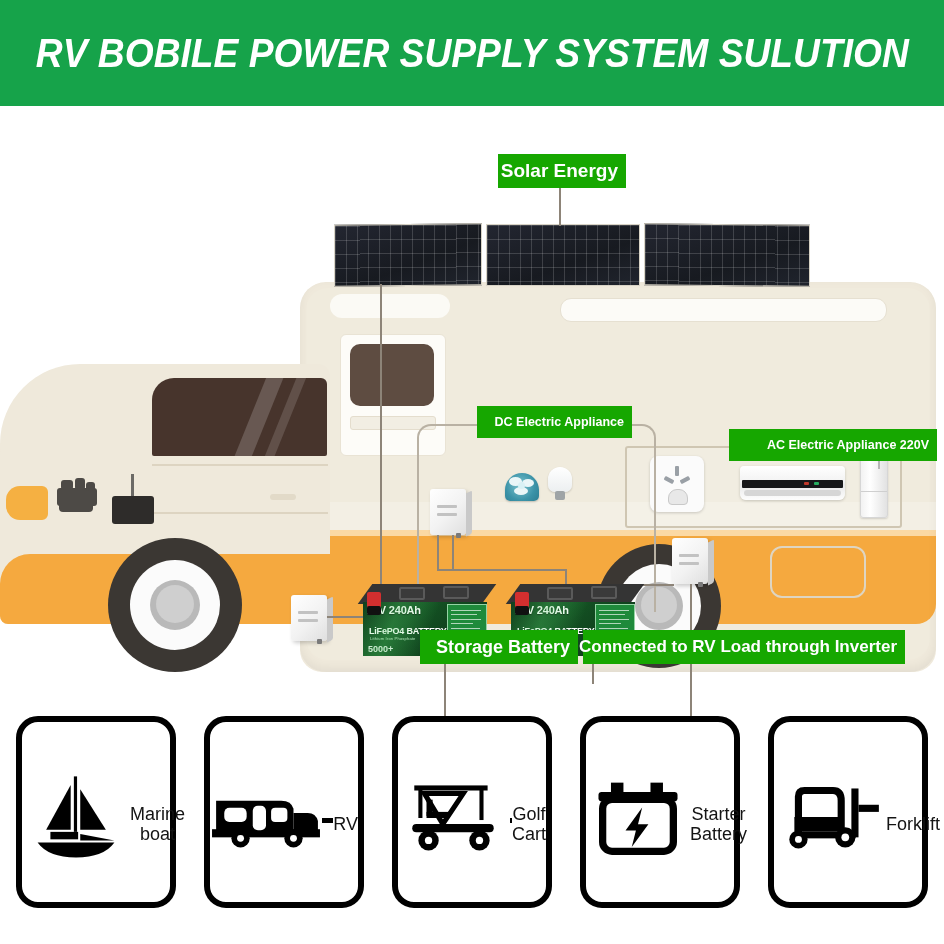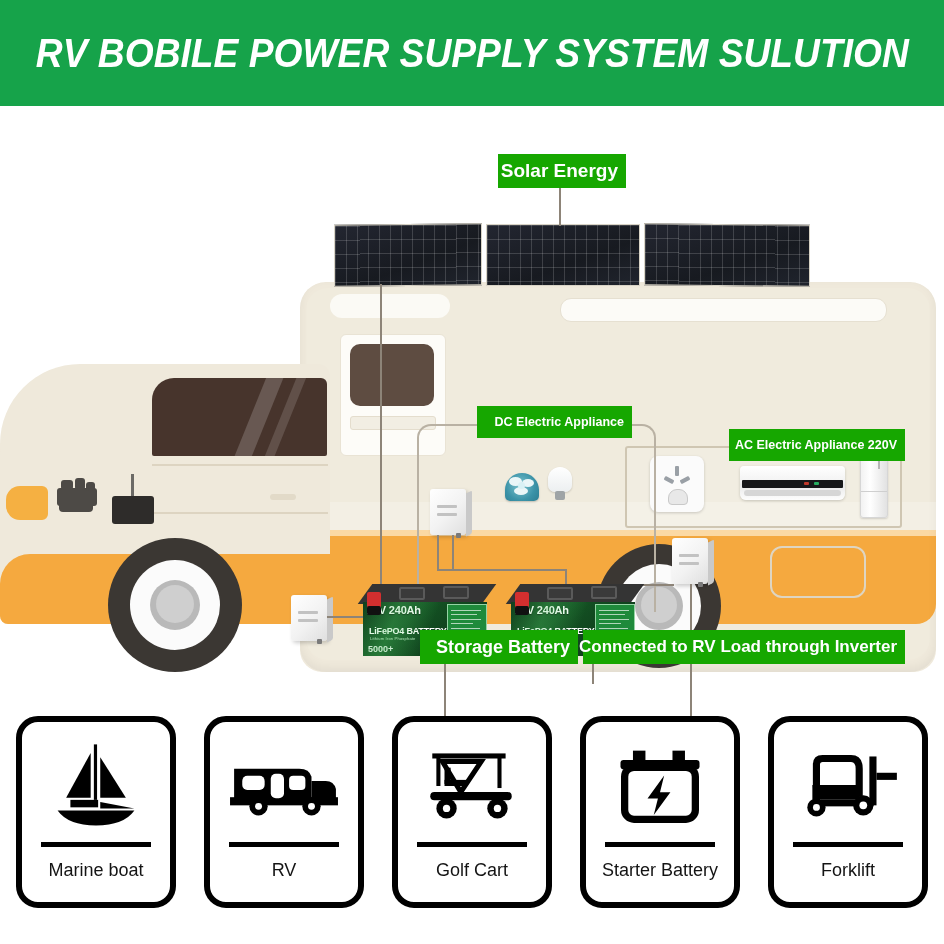--- a/index.html
+++ b/index.html
@@ -297,21 +297,21 @@
   
   .cards{
     position:absolute;left:0;top:716px;width:944px;height:228px;
     display:flex;align-items:flex-start;justify-content:center;gap:28px;
   }
   .card{
     width:160px;height:192px;
     border:6px solid #000;
     border-radius:22px;
     background:#fff;
-    display:flex;flex-direction:column;align-items:center;
+    display:flex;flex-direction:row;align-items:center;
     box-sizing:border-box;
     padding-top:12px;
     position:relative;
   }
   .card .icon{
     width:120px;height:104px;
     display:flex;align-items:center;justify-content:center;
   }
   .card .divider{
     width:110px;height:5px;background:#000;margin-top:4px;
@@ -500,21 +500,21 @@
     </div>
 
     <div class="tag" style="left:498px;top:48px;width:128px;height:34px;font-size:19px;">
       <span>Solar Energy</span>
     </div>
 
     <div class="tag" style="left:477px;top:300px;width:155px;height:23px;font-size:12.5px;">
       <span>DC Electric Appliance</span>
     </div>
 
-    <div class="tag" style="left:729px;top:323px;width:176px;height:24px;font-size:12.5px;">
+    <div class="tag" style="left:729px;top:323px;width:208px;height:24px;font-size:12.5px;">
       <span>AC Electric Appliance 220V</span>
     </div>
 
     <div class="tag" style="left:420px;top:524px;width:158px;height:34px;font-size:18px;">
       <span>Storage Battery</span>
     </div>
 
     <div class="tag" style="left:583px;top:524px;width:322px;height:34px;font-size:17px;">
       <span>Connected to RV Load through Inverter</span>
     </div>

